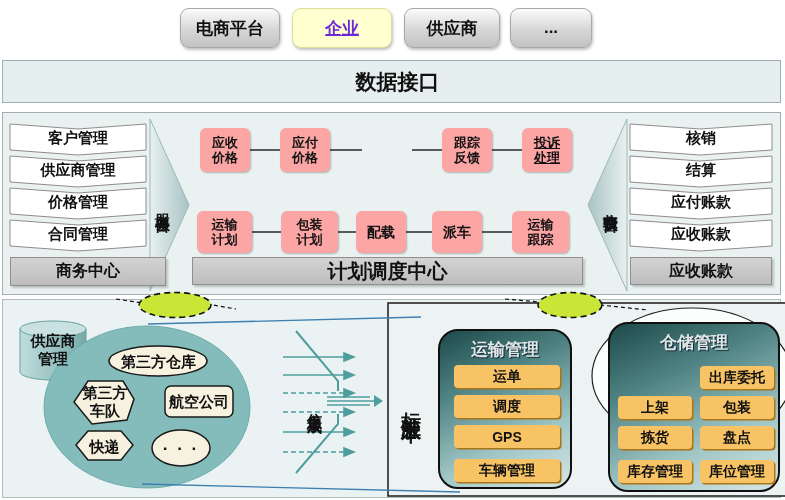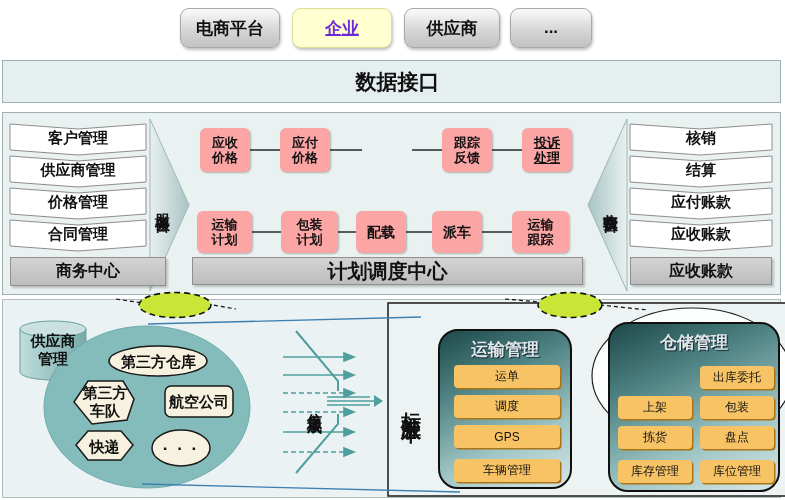--- a/index.html
+++ b/index.html
@@ -35,21 +35,21 @@
   .vtext{writing-mode:vertical-rl;text-orientation:upright;font-weight:bold;
          display:flex;align-items:center;justify-content:center;letter-spacing:2px;}
   .shape-label{display:flex;align-items:center;justify-content:center;text-align:center;
                font-size:15px;font-weight:bold;white-space:pre-line;line-height:18px;}
   
   .panel{background:linear-gradient(155deg,#1d4949 0%,#4f8383 32%,#9fc5c5 68%,#d7e7e7 100%);
          border:2px solid #101010;border-radius:20px;box-sizing:border-box;}
   .panel-title{position:absolute;left:0;right:0;top:7px;text-align:center;
                font-size:17px;font-weight:bold;color:#e2e8e8;text-shadow:1px 1px 1px #123;}
   .pbtn{position:absolute;background:#f7c364;border-radius:4px;display:flex;align-items:center;
-        justify-content:center;font-size:12px;font-weight:normal;color:#111;
+        justify-content:center;font-size:14px;font-weight:bold;color:#111;
         box-shadow:1.5px 1.5px 0 #a97518;cursor:pointer;}
 </style>
 </head>
 <body>
 
 <div id="canvas">
 
   <div class="abs bg band band-title" style="left:2px;top:60px;width:779px;height:43px;padding-left:12px;">
     <span>数据接口</span>
   </div>

